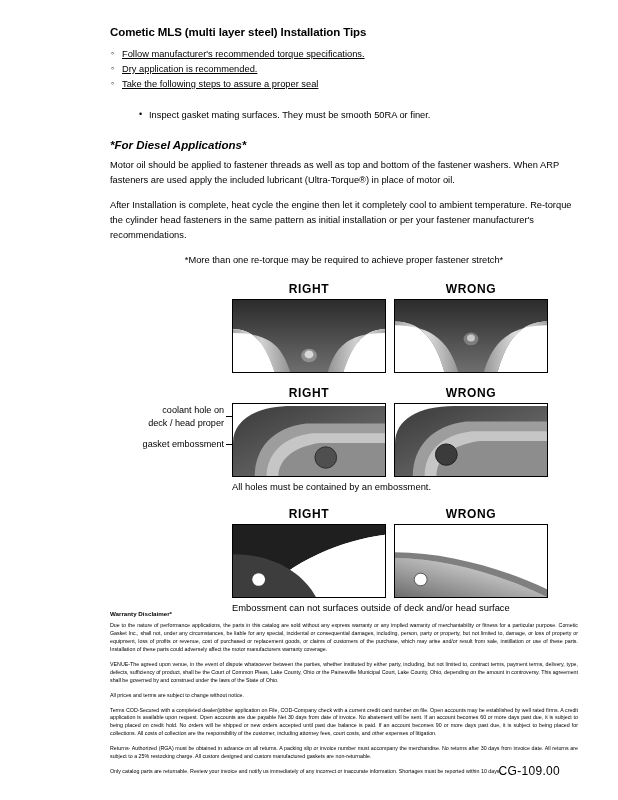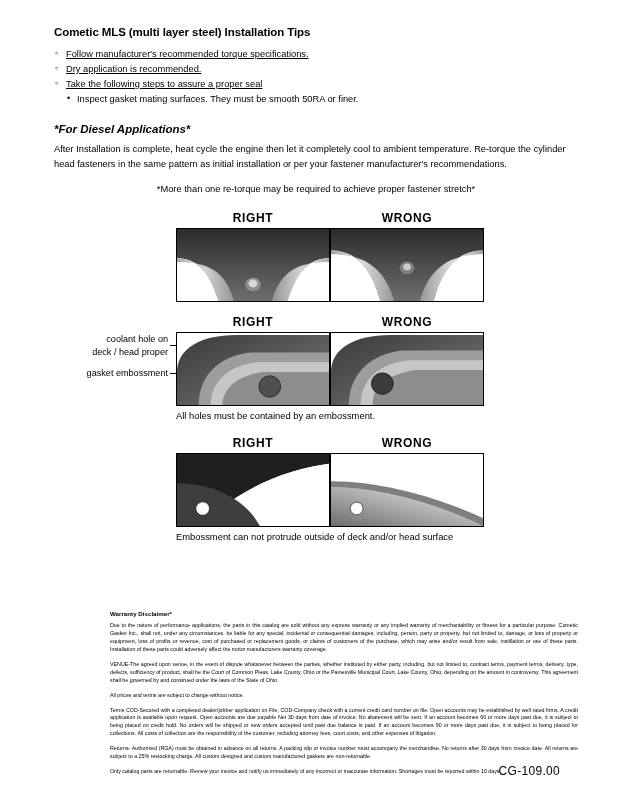--- a/index.html
+++ b/index.html
@@ -13,21 +13,21 @@
     font-family: "Liberation Sans", sans-serif;
     color: #000000;
     position: relative;
     overflow: hidden;
   }
   .page {
     position: relative;
     width: 618px;
     height: 800px;
     box-sizing: border-box;
-    padding: 26px 40px 10px 54px;
+    padding: 26px 40px 10px 110px;
   }
   h1.title {
     font-size: 11.5px;
     font-weight: bold;
     margin: 0 0 9px 0;
     letter-spacing: -0.1px;
   }
   ul.bullets {
     list-style: none;
     margin: 0;
@@ -42,21 +42,21 @@
   }
   ul.bullets > li::before {
     content: "\25E6";
     position: absolute;
     left: 1px;
     top: -1px;
     font-size: 9px;
   }
   ul.sub {
     list-style: none;
-    margin: 0;
+    margin: 16px;
     padding: 0 0 0 13px;
   }
   ul.sub > li {
     font-size: 9.3px;
     line-height: 1.62;
     position: relative;
     padding-left: 10px;
   }
   ul.sub > li::before {
     content: "\2022";
@@ -81,21 +81,21 @@
     text-align: center;
   }
 
   
   .figures {
     margin-top: 14px;
     padding-left: 122px;
   }
   .figrow {
     display: flex;
-    gap: 0;
+    gap: 8px;
   }
   .figcol {
     width: 154px;
   }
   .figlabel {
     text-align: center;
     font-size: 12px;
     font-weight: bold;
     letter-spacing: 0.6px;
     margin-bottom: 3px;
@@ -170,20 +170,21 @@
   <ul class="bullets">
     <li>Follow manufacturer's recommended torque specifications.</li>
     <li>Dry application is recommended.</li>
     <li>Take the following steps to assure a proper seal</li>
   </ul>
   <ul class="sub">
     <li>Inspect gasket mating surfaces.  They must be smooth 50RA or finer.</li>
   </ul>
 
   <h2 class="subtitle">*For Diesel Applications*</h2>
+  <p class="body">Motor oil should be applied to fastener threads as well as top and bottom of the fastener washers. When ARP fasteners are used apply the included lubricant (Ultra-Torque®) in place of motor oil.</p>
   <p class="body">After Installation is complete, heat cycle the engine then let it completely cool to ambient temperature. Re-torque the cylinder head fasteners in the same pattern as initial installation or per your fastener manufacturer's recommendations.</p>
   <p class="body last">*More than one re-torque may be required to achieve proper fastener stretch*</p>
 
   <div class="figures">
 
     <div class="figblock">
       <div class="figrow">
         <div class="figcol">
           <div class="figlabel">RIGHT</div>
           <div class="figbox">
@@ -315,21 +316,21 @@
                 </linearGradient>
               </defs>
               <rect x="0" y="0" width="154" height="74" fill="#ffffff"></rect>
               <path d="M0,34 C50,34 110,52 154,74 L0,74 Z" fill="url(#g5)"></path>
               <path d="M0,34 C50,34 110,52 154,74 L154,66 C112,46 54,28 0,28 Z" fill="#3a3a3a" opacity="0.65"></path>
               <circle cx="26" cy="56" r="6.5" fill="#ffffff" stroke="#555" stroke-width="1"></circle>
             </svg>
           </div>
         </div>
       </div>
-      <div class="figcaption">Embossment can not protrude outside of deck and/or head surface</div>
+      <div class="figcaption">Embossment can not surfaces outside of deck and/or head surface</div>
     </div>
 
   </div>
 
   <div class="warranty">
     <h3>Warranty Disclaimer*</h3>
     <p>Due to the nature of performance applications, the parts in this catalog are sold without any express warranty or any implied warranty of merchantability or fitness for a particular purpose.  Cometic Gasket Inc., shall not, under any circumstances, be liable for any special, incidental or consequential damages, including, person, party or property, but not limited to, damage, or loss of property or equipment, loss of profits or revenue, cost of purchased or replacement goods, or claims of customers of the purchase, which may arise and/or result from sale, instillation or use of these parts.  Installation of these parts could adversely affect the motor manufacturers warranty coverage.</p>
     <p>VENUE-The agreed upon venue, in the event of dispute whatsoever between the parties, whether instituted by either party, including, but not limited to, contract terms, payment terms, delivery, type, defects, sufficiency of product, shall be the Court of Common Pleas, Lake County, Ohio or the Painesville Municipal Court, Lake County, Ohio, depending on the amount in controversy.  This agreement shall be governed by and construed under the laws of the State of Ohio.</p>
     <p>All prices and terms are subject to change without notice.</p>
     <p>Terms COD-Secured with a completed dealer/jobber application on File, COD-Company check with a current credit card number on file.  Open accounts may be established by well rated firms.  A credit application is available upon request.  Open accounts are due payable Net 30 days from date of invoice.  No abatement will be sent.  If an account becomes 60 or more days past due, it is subject to being placed on credit hold.  No orders will be shipped or new orders accepted until past due balance is paid.  If an account becomes 90 or more days past due, it is subject to being placed for collections.  All costs of collection are the responsibility of the customer, including attorney fees, court costs, and other expenses of litigation.</p>

